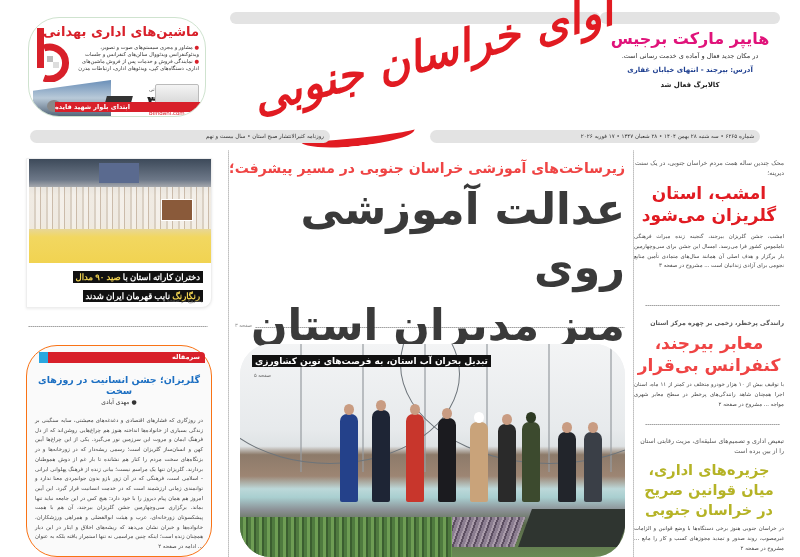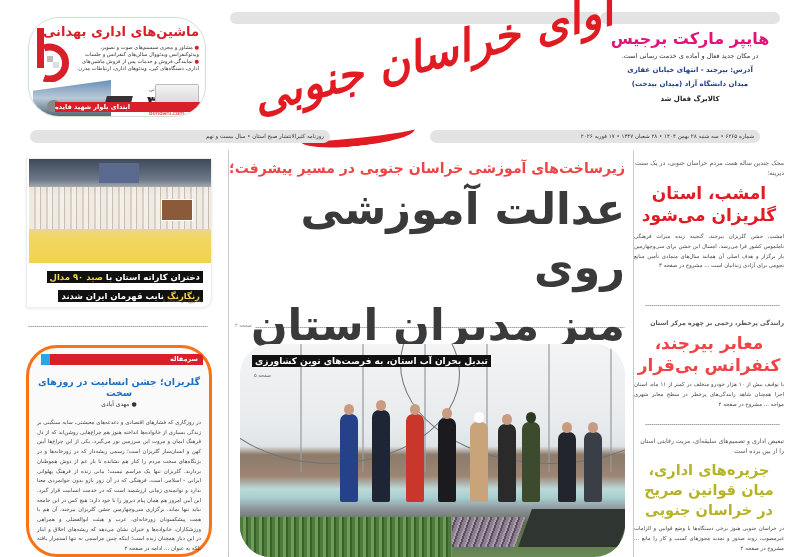--- a/index.html
+++ b/index.html
@@ -45,25 +45,25 @@
   .vsep { width: 0; border-left: 1px dotted #aaa; }
   .hsep { height: 0; border-top: 1px dotted #999; }
 
   
   .karate-card { left: 26px; top: 158px; width: 186px; height: 150px; border: 1px solid #eee; border-radius: 0 0 10px 0; background: #fff; box-shadow: 0 1px 3px rgba(0,0,0,0.08); overflow: hidden; }
   .karate-photo { position: absolute; left: 2px; top: 0px; width: 182px; height: 104px; background: linear-gradient(180deg, #3d4a5a 0%, #6d7888 20%, #e8e1d9 35%, #ddd6cc 60%, #f2d760 75%, #f1d351 100%); }
   .karate-photo .crowd { position: absolute; left: 0; top: 28px; width: 100%; height: 42px; background: repeating-linear-gradient(90deg, #f1ece4 0 5px, #d9cfc2 5px 7px, #f6f2ec 7px 11px, #c9b8a6 11px 12px); opacity: 0.9; }
   .karate-photo .banner { position: absolute; left: 70px; top: 4px; width: 40px; height: 20px; background: #5a6a8f; }
   .karate-photo .banner2 { position: absolute; left: 132px; top: 40px; width: 32px; height: 22px; background: #8a5a3a; border: 1px solid #fff; }
   .karate-caption { position: absolute; right: 8px; top: 106px; text-align: right; }
-  .karate-caption .line { display: inline-block; background: #111; color: #fff; font-size: 8.5px; font-weight: bold; line-height: 12px; padding: 0 3px; margin-bottom: 1px; white-space: nowrap; }
+  .karate-caption .line { display: inline-block; background: #111; color: #fff; font-size: 8.5px; font-weight: bold; line-height: 12px; padding: 0 3px; margin-bottom: 1px; white-space: nowrap; font-family: Liberation Serif, serif; }
   .karate-caption .hl { color: #f1d351; }
   .karate-ref { position: absolute; right: 8px; top: 138px; font-size: 5px; color: #555; }
 
-  .editorial { left: 26px; top: 345px; width: 186px; height: 212px; background: #fafafa; border: 3px solid #f97316; }
+  .editorial { left: 26px; top: 345px; width: 186px; height: 212px; background: #fafafa; border: 1px solid #f97316; }
   .ed-head { position: absolute; right: 6px; top: 6px; width: 160px; height: 11px; background: #d8202a; border-radius: 0 4px 0 0; }
   .ed-head-label { position: absolute; right: 5px; top: 0; font-size: 6.5px; color: #fff; line-height: 11px; font-weight: bold; }
   .ed-blue { position: absolute; left: 12px; top: 6px; width: 9px; height: 11px; background: #2aa7e0; }
   .ed-title { position: absolute; right: 0; left: 0; top: 28px; text-align: center; font-size: 9.5px; font-weight: bold; color: #1c6fc2; }
   .ed-author { position: absolute; right: 0; left: 0; top: 52px; text-align: center; font-size: 6px; color: #333; }
   .ed-body { position: absolute; right: 8px; left: 8px; top: 70px; font-size: 5.4px; line-height: 9.7px; color: #444; text-align: justify; }
 
   
   .kicker { left: 235px; top: 160px; width: 390px; text-align: right; font-size: 14px; font-weight: bold; color: #ef4444; white-space: nowrap; }
   .headline { left: 235px; top: 180px; width: 390px; text-align: right; font-size: 43px; line-height: 58px; font-weight: bold; color: #3a3a3a; letter-spacing: -1px; }
@@ -128,21 +128,20 @@
 
 <div class="abs logo-box">
   <div class="logo-text">آوای خراسان جنوبی</div>
 </div>
 <div class="abs logo-swoosh"></div>
 
 <div class="abs ad-right">
   <div class="hm-title">هایپر مارکت برجیس</div>
   <div class="hm-sub">در مکان جدید فعال و آماده ی خدمت رسانی است.</div>
   <div class="hm-addr">آدرس: بیرجند - انتهای خیابان غفاری</div>
-  <div class="hm-addr">میدان دانشگاه آزاد (میدان بیدخت)</div>
   <div class="hm-foot">کالابرگ فعال شد</div>
 </div>
 
 <div class="abs info-bar-left">
   <span class="info-text">روزنامه کثیرالانتشار صبح استان • سال بیست و نهم</span>
 </div>
 <div class="abs info-bar-right">
   <span class="info-text">شماره ۶۲۶۵ • سه شنبه ۲۸ بهمن ۱۴۰۴ • ۲۸ شعبان ۱۴۴۷ • ۱۷ فوریه ۲۰۲۶</span>
 </div>
 

